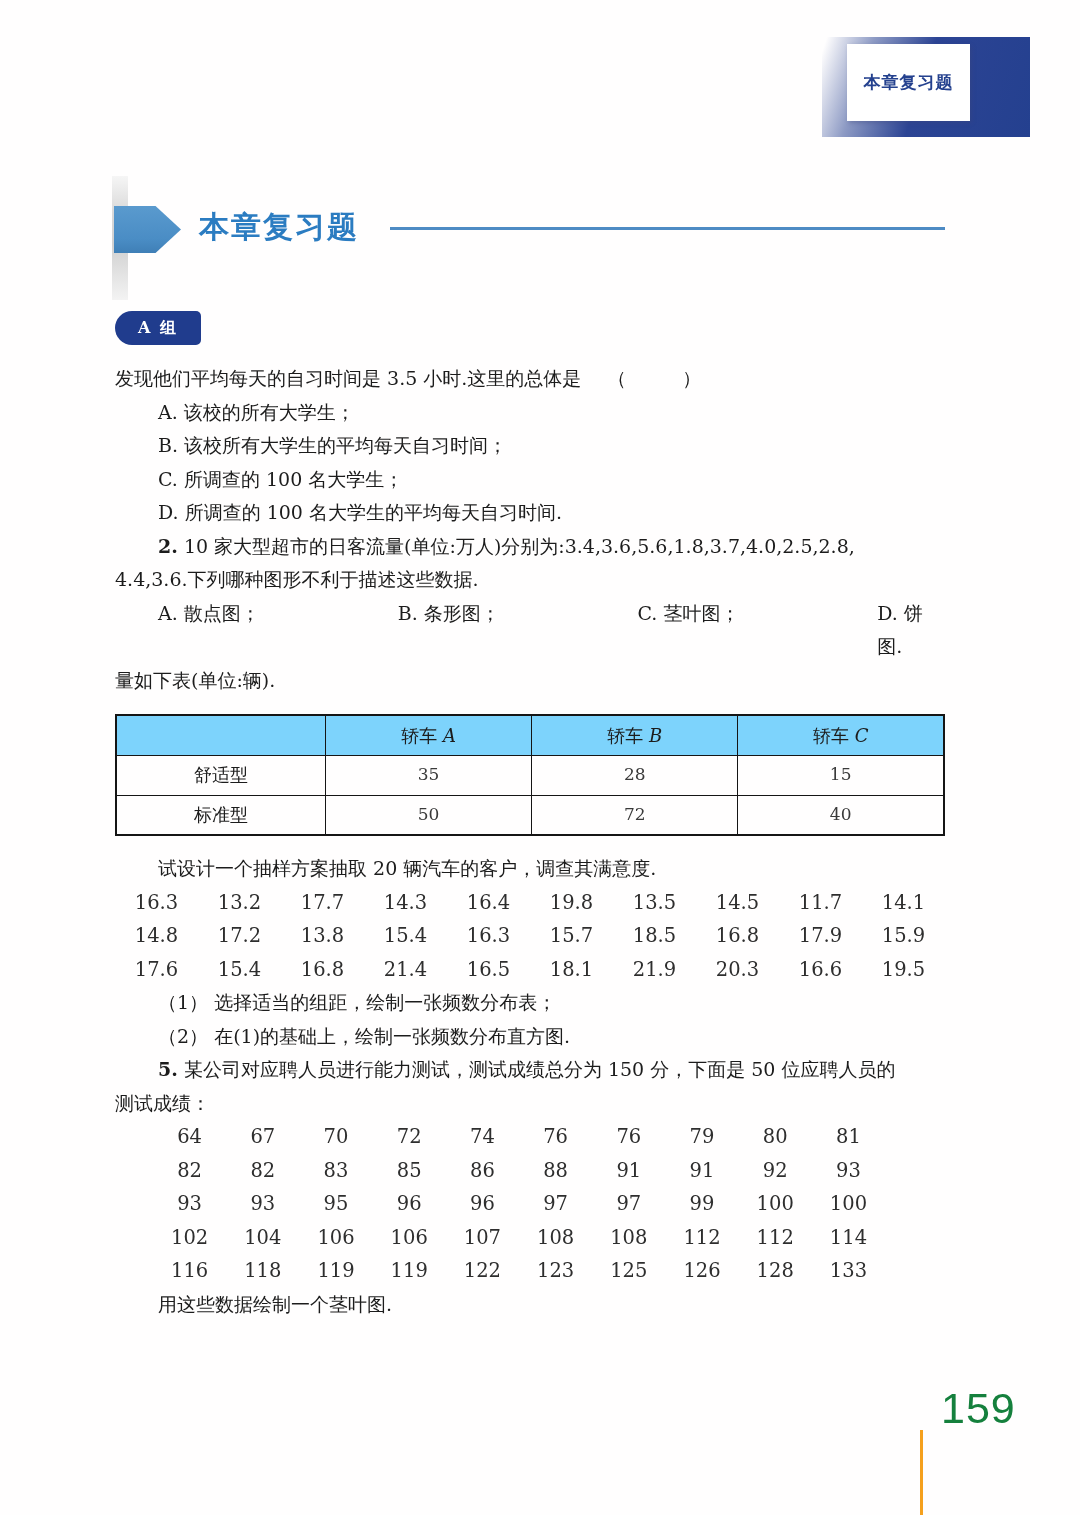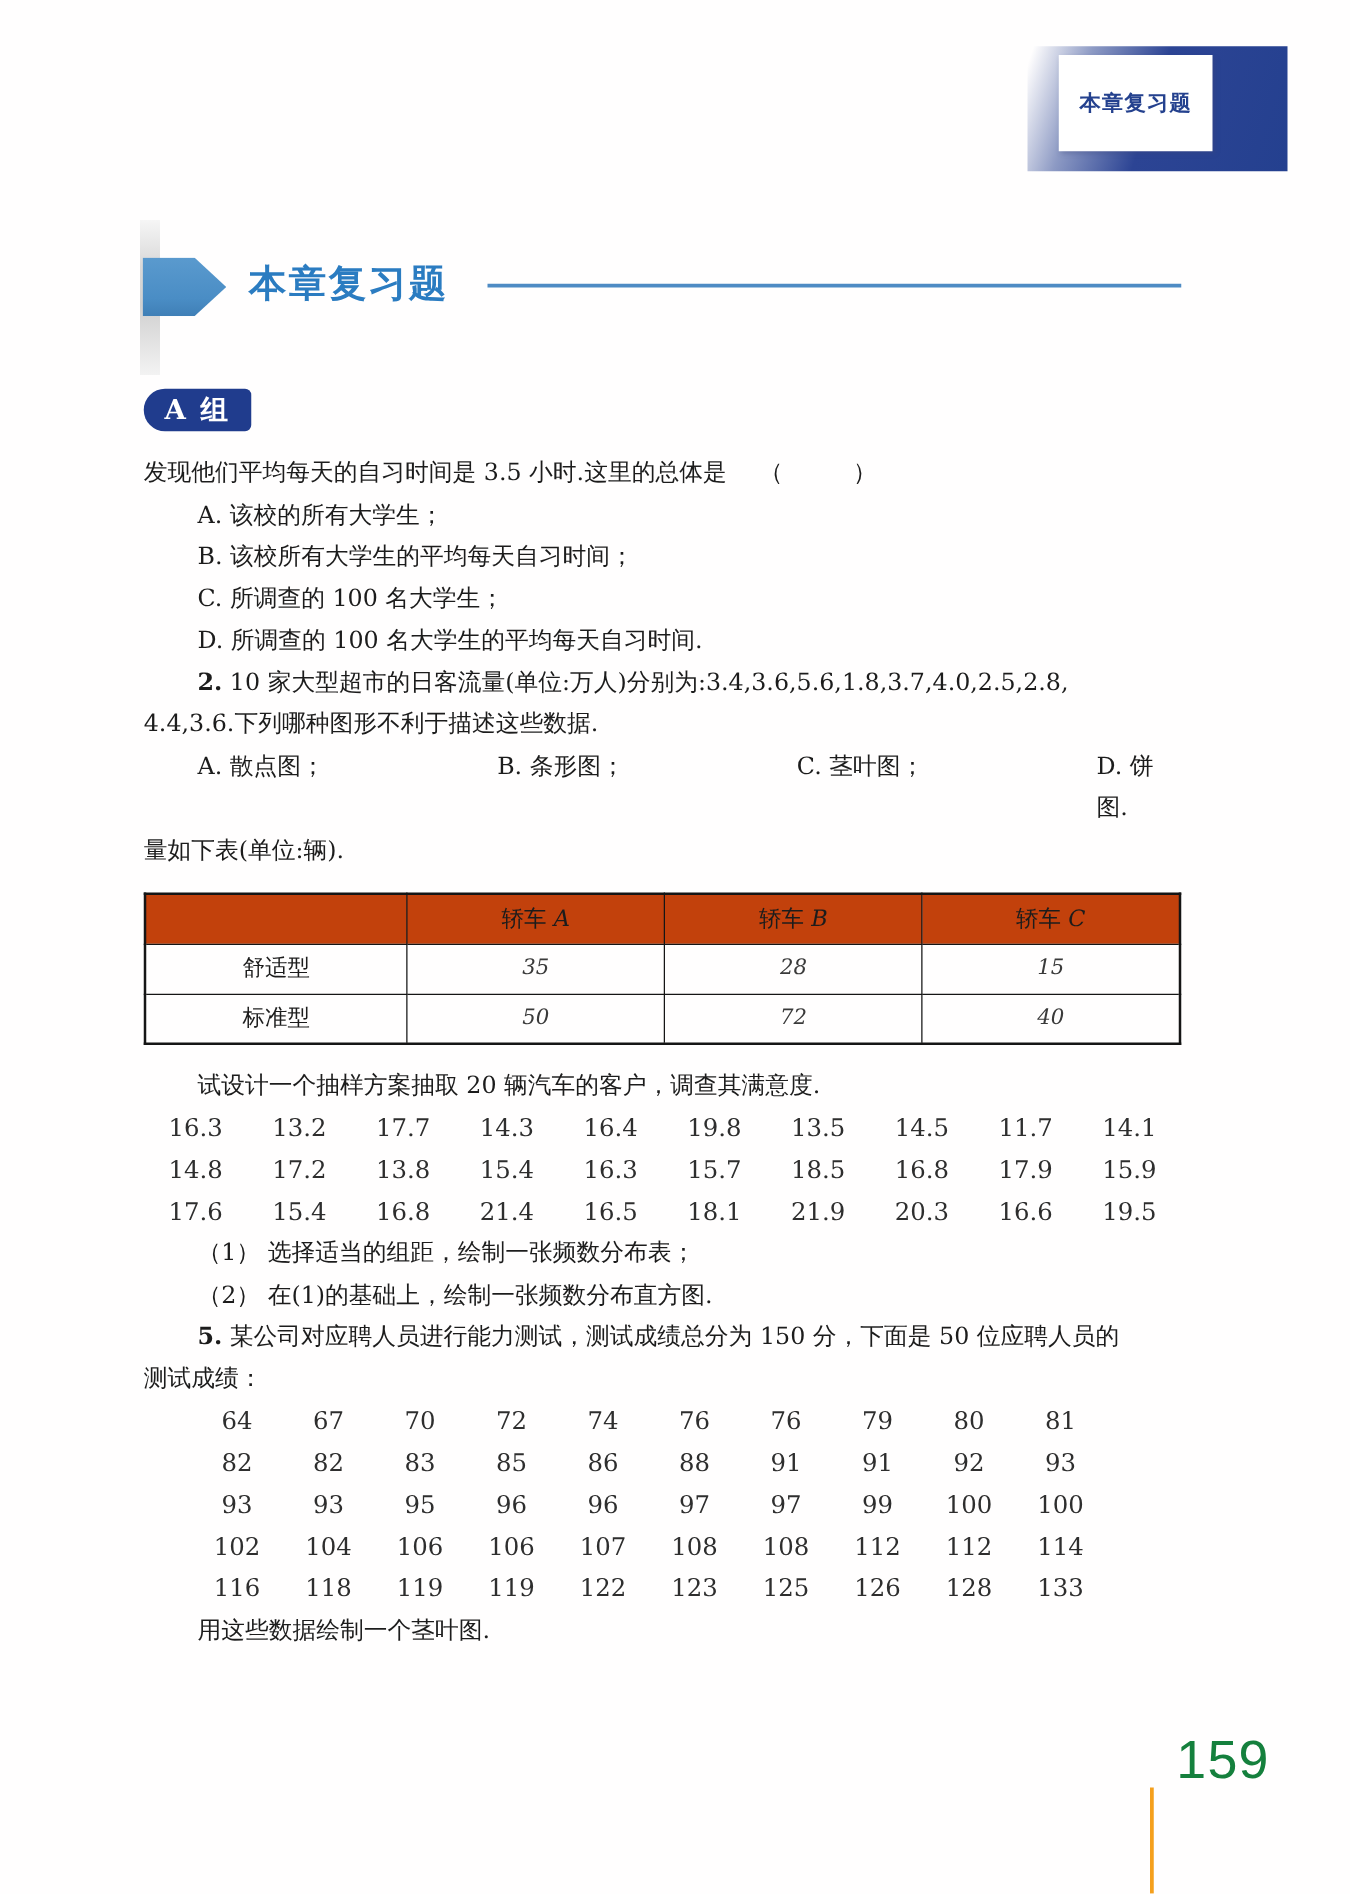--- a/index.html
+++ b/index.html
@@ -41,21 +41,21 @@
   .title-rule {
     position:absolute; left:390px; top:227px; width:555px; height:3px; background:#4e8bc4;
   }
 
   
   .group-badge {
     position:absolute; left:115px; top:311px; width:86px; height:34px;
     background:#203c8d; border-radius:17px 5px 5px 17px;
     display:flex; align-items:center; justify-content:center;
   }
-  .group-badge span { color:#ffffff; font-weight:bold; font-size:22px; letter-spacing:2px; }
+  .group-badge span { color:#ffffff; font-weight:bold; font-size:16px; letter-spacing:2px; }
 
   
   .content {
     position:absolute; left:115px; top:362px; width:830px;
     font-size:19px; line-height:33.5px;
   }
   .ln { text-indent:43px; }
   .ln-cont { text-indent:0; }
   .pnum { font-weight:bold; }
   .q-line2 { display:flex; justify-content:flex-start;gap:26px; }
@@ -66,24 +66,24 @@
 
   
   .sales-table {
     width:830px; border-collapse:collapse; margin-top:17px; margin-bottom:16px;
     table-layout:fixed; border:2px solid #151515;
   }
   .sales-table td, .sales-table th {
     border:1px solid #151515; height:40px; text-align:center;
     font-weight:normal; font-size:18px;
   }
-  .sales-table .hdr { background:#c2410c; }
+  .sales-table .hdr { background:#7dd3fc; }
   .sales-table col.c0 { width:25.3%; }
   .sales-table i { font-family:"DejaVu Serif","Liberation Serif",serif; }
-  .sales-table .val { color:#3a3a3a; font-size:17px;font-style:italic; }
+  .sales-table .val { color:#3a3a3a; font-size:17px; }
 
   
   .num-grid { width:100%; }
   .num-grid.p5 { padding-left:38px; padding-right:60px; }
   .num-row { display:flex; }
   .num-cell { flex:1 1 0; text-align:center; font-size:19.5px; color:#2e2e2e; }
 
   
   .footer-rule {
     position:absolute; left:920px; top:1430px; width:3px; height:85px; background:#f5a01d;

